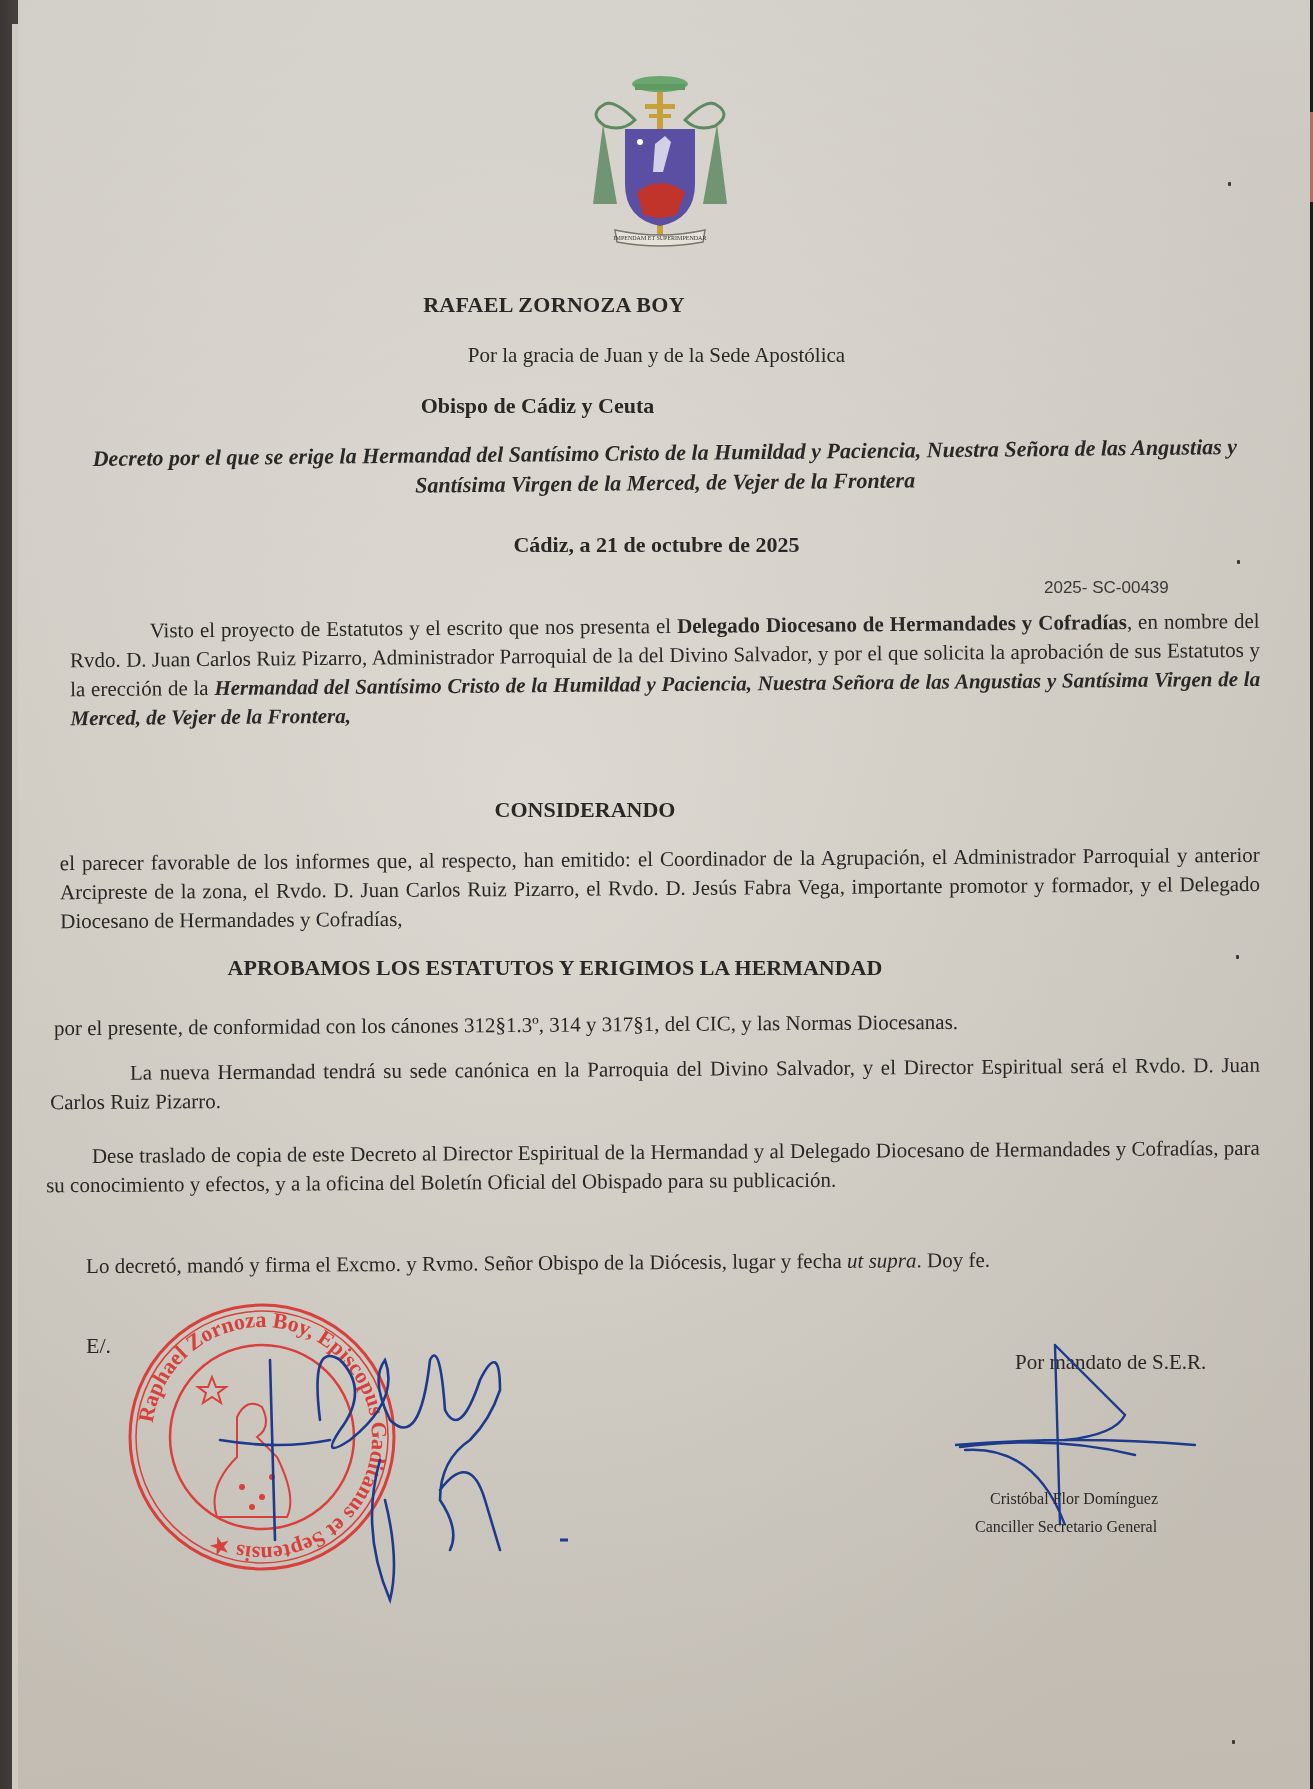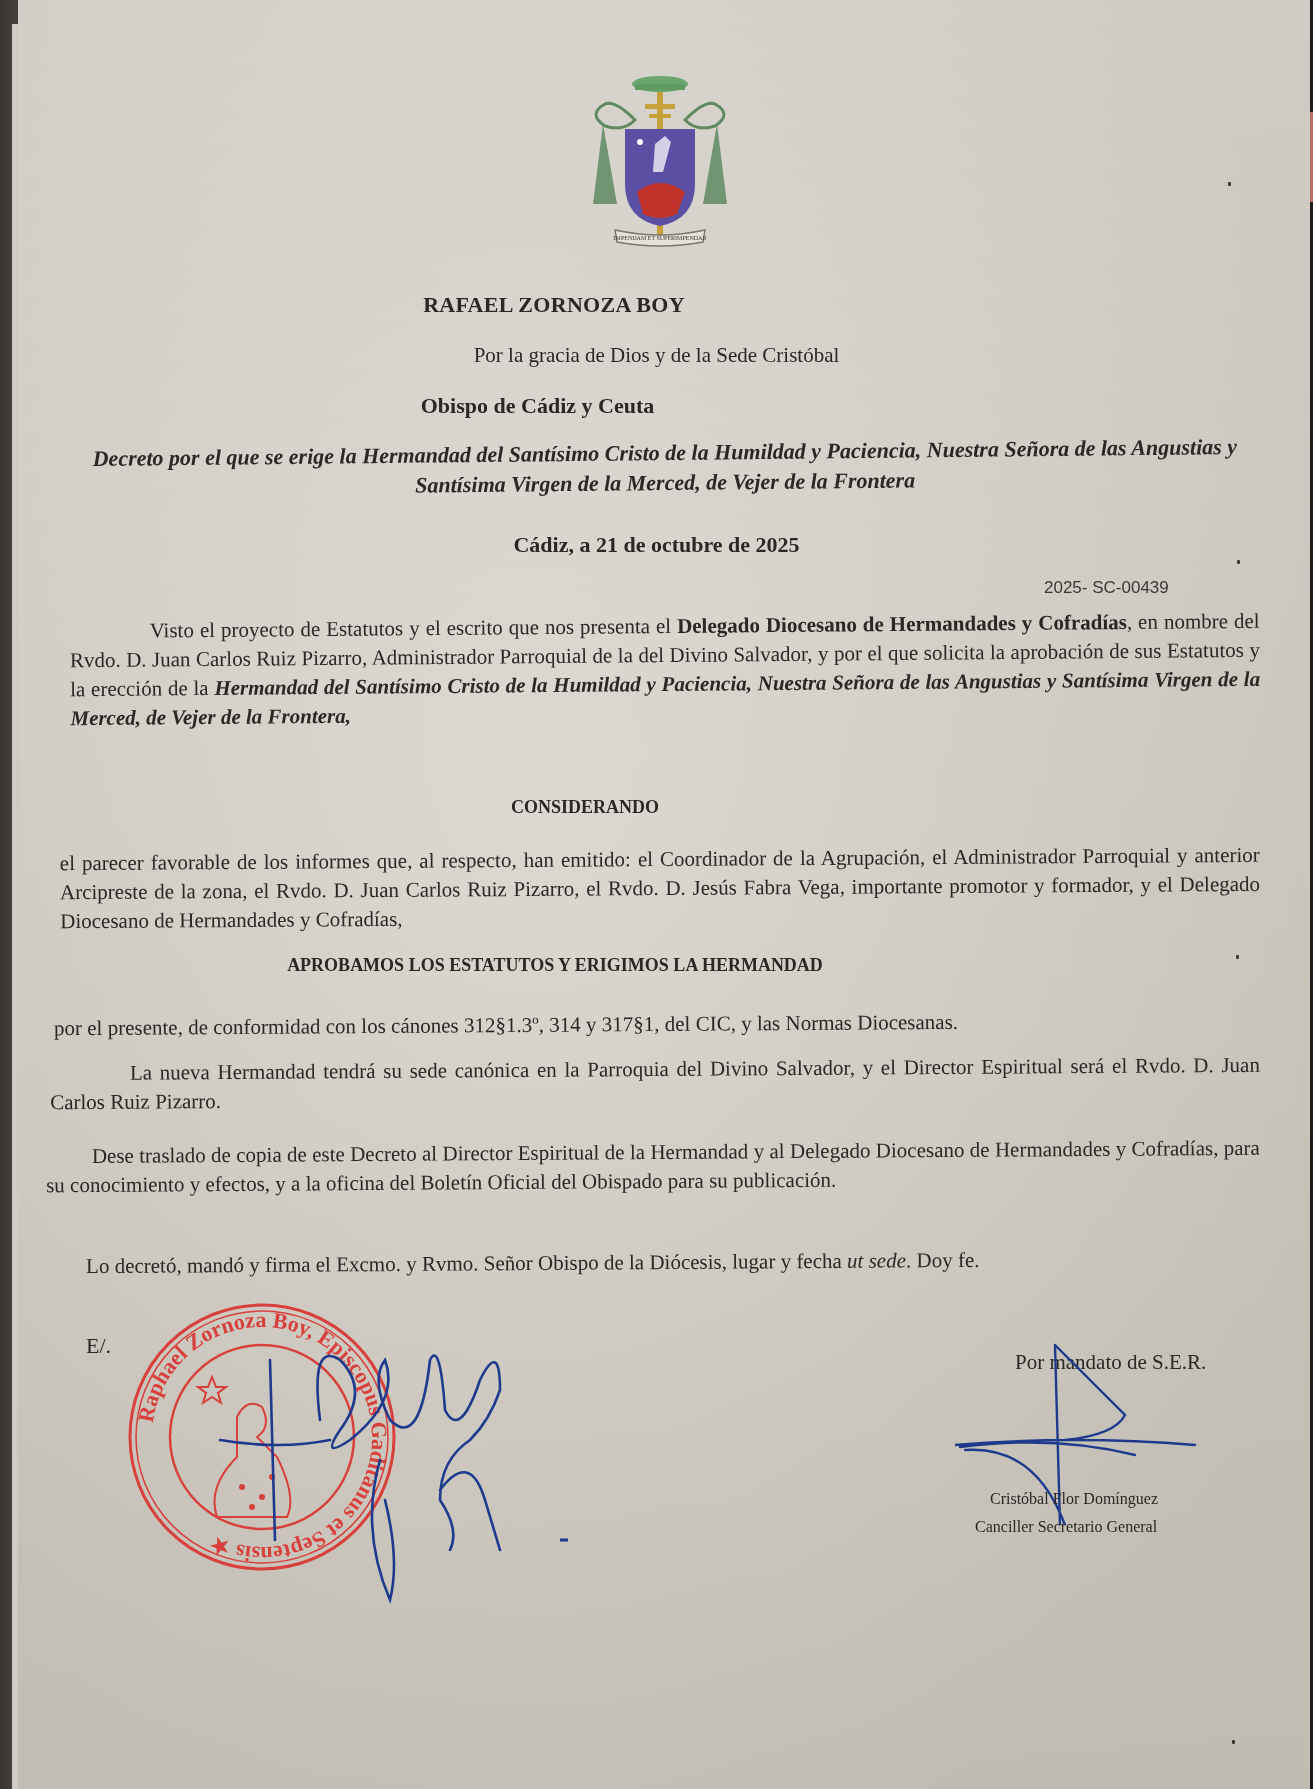--- a/index.html
+++ b/index.html
@@ -50,21 +50,21 @@
     transform: rotate(-0.6deg);
   }
   .date { left: 0; width: 1313px; top: 532px; font-size: 22px; font-weight: bold; }
   .ref { left: 1044px; top: 578px; font-size: 17px; font-family: "Liberation Sans", sans-serif; color: #3a3836; }
 
   .para {
     font-size: 21px; line-height: 29px; text-align: justify;
   }
   .p1 { left: 70px; width: 1190px; top: 612px; transform: rotate(-0.5deg); }
   .indent { display: inline-block; width: 80px; }
-  .heading-c { left: 0; width: 1170px; font-size: 18px; font-weight: bold; }
+  .heading-c { left: 0; width: 1170px; font-size: 22px; font-weight: bold; }
   .h-consid { top: 797px; }
   .p2 { left: 60px; width: 1200px; top: 845px; transform: rotate(-0.4deg); }
   .h-aprob { top: 955px; left: -30px; }
   .p3 { left: 54px; width: 1200px; top: 1010px; transform: rotate(-0.4deg); }
   .p4 { left: 50px; width: 1210px; top: 1055px; transform: rotate(-0.4deg); }
   .p5 { left: 46px; width: 1214px; top: 1138px; transform: rotate(-0.4deg); }
   .p6 { left: 86px; width: 1180px; top: 1248px; transform: rotate(-0.4deg); }
 
   .ef { left: 86px; top: 1333px; font-size: 22px; }
   .mandate { left: 1015px; top: 1350px; font-size: 21px; }
@@ -99,21 +99,21 @@
   <rect x="64" y="40" width="22" height="4" fill="#c8a03a"></rect>
   <path d="M40 55 H110 V110 Q110 145 75 152 Q40 145 40 110 Z" fill="#5a4fa3"></path>
   <circle cx="55" cy="68" r="3" fill="#ffffff"></circle>
   <path d="M70 70 l10 -8 l6 6 l-8 30 l-10 0 z" fill="#e8e6f0" opacity="0.85"></path>
   <path d="M52 118 Q75 100 100 118 L92 140 Q75 148 58 140 Z" fill="#c0342c"></path>
   <path d="M30 156 Q75 166 120 156 L118 168 Q75 176 32 168 Z" fill="#e6e2d8" stroke="#7a7670" stroke-width="1.5"></path>
   <text x="75" y="166" font-size="6" text-anchor="middle" fill="#3a3836" font-family="Liberation Serif, serif">IMPENDAM ET SUPERIMPENDAR</text>
 </svg>
 
 <div class="text-block center name">RAFAEL ZORNOZA BOY</div>
-<div class="text-block center grace">Por la gracia de Dios y de la Sede Cristóbal</div>
+<div class="text-block center grace">Por la gracia de Juan y de la Sede Apostólica</div>
 <div class="text-block center title">Obispo de Cádiz y Ceuta</div>
 <div class="text-block center decree-title">Decreto por el que se erige la Hermandad del Santísimo Cristo de la Humildad y Paciencia, Nuestra Señora de las Angustias y Santísima Virgen de la Merced, de Vejer de la Frontera</div>
 <div class="text-block center date">Cádiz, a 21 de octubre de 2025</div>
 <div class="text-block ref">2025- SC-00439</div>
 
 <div class="text-block para p1">
   <span class="indent"></span><span>Visto el proyecto de Estatutos y el escrito que nos presenta el </span><b>Delegado Diocesano de Hermandades y Cofradías</b><span>, en nombre del Rvdo. D. Juan Carlos Ruiz Pizarro, Administrador Parroquial de la del Divino Salvador, y por el que solicita la aprobación de sus Estatutos y la erección de la </span><b><i>Hermandad del Santísimo Cristo de la Humildad y Paciencia, Nuestra Señora de las Angustias y Santísima Virgen de la Merced, de Vejer de la Frontera,</i></b>
 </div>
 
 <div class="text-block center heading-c h-consid">CONSIDERANDO</div>
@@ -124,21 +124,21 @@
 
 <div class="text-block para p4">
   <span class="indent"></span><span>La nueva Hermandad tendrá su sede canónica en la Parroquia del Divino Salvador, y el Director Espiritual será el Rvdo. D. Juan Carlos Ruiz Pizarro.</span>
 </div>
 
 <div class="text-block para p5">
   <span class="indent" style="width:46px"></span><span>Dese traslado de copia de este Decreto al Director Espiritual de la Hermandad y al Delegado Diocesano de Hermandades y Cofradías, para su conocimiento y efectos, y a la oficina del Boletín Oficial del Obispado para su publicación.</span>
 </div>
 
 <div class="text-block para p6" style="text-align:left">
-  <span>Lo decretó, mandó y firma el Excmo. y Rvmo. Señor Obispo de la Diócesis, lugar y fecha </span><i>ut sede</i><span>. Doy fe.</span>
+  <span>Lo decretó, mandó y firma el Excmo. y Rvmo. Señor Obispo de la Diócesis, lugar y fecha </span><i>ut supra</i><span>. Doy fe.</span>
 </div>
 
 <div class="text-block ef">E/.</div>
 
 <svg class="seal" viewBox="0 0 280 280">
   <defs>
     <path id="sealArc" d="M140,140 m-110,0 a110,110 0 1,1 220,0 a110,110 0 1,1 -220,0"></path>
   </defs>
   <circle cx="140" cy="140" r="132" fill="none" stroke="#d7403c" stroke-width="3"></circle>
   <circle cx="140" cy="140" r="126" fill="none" stroke="#d7403c" stroke-width="1.5"></circle>

